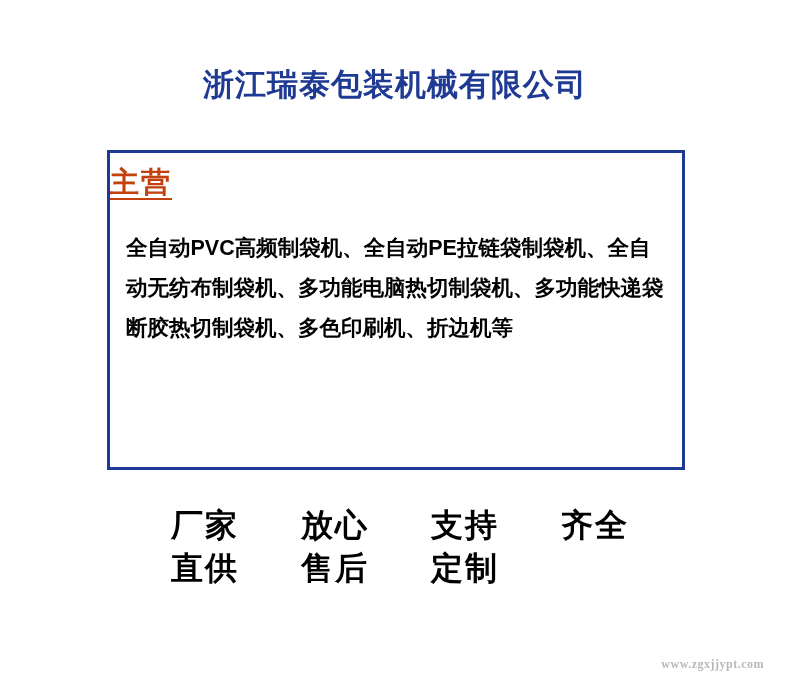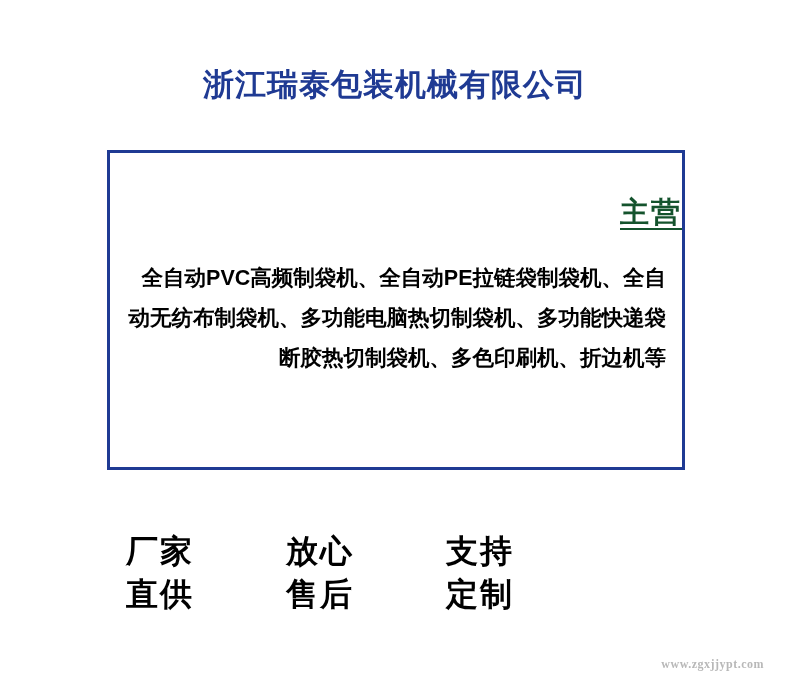--- a/index.html
+++ b/index.html
@@ -36,46 +36,46 @@
     position: absolute;
     top: 150px;
     left: 107px;
     width: 578px;
     height: 320px;
     border: 3px solid #1f3a93;
     box-sizing: border-box;
     background: #ffffff;
   }
   .box-heading {
-    margin-top: 40px;
-    text-align: right;
+    margin-top: 10px;
+    text-align: left;
     font-size: 29px;
     font-weight: bold;
-    color: #14532d;
+    color: #c2410c;
     text-decoration: underline;
     text-underline-offset: 6px;
     letter-spacing: 2px;
   }
   .box-body {
     margin-top: 26px;
     padding: 0 16px;
-    text-align: right;
+    text-align: left;
     font-size: 21.5px;
     font-weight: bold;
     color: #000000;
     line-height: 1.85;
     letter-spacing: 0px;
   }
   .features {
     position: absolute;
-    top: 530px;
+    top: 504px;
     left: 95px;
     width: 610px;
     display: flex;
-    justify-content: space-between;
+    justify-content: center;
   }
   .feature-item {
     width: 130px;
     text-align: center;
     font-size: 32px;
     font-weight: bold;
     color: #000000;
     line-height: 1.35;
   }
   .feature-line {
@@ -112,18 +112,19 @@
     </div>
     <div class="feature-item">
       <span class="feature-line">放心</span>
       <span class="feature-line">售后</span>
     </div>
     <div class="feature-item">
       <span class="feature-line">支持</span>
       <span class="feature-line">定制</span>
     </div>
     <div class="feature-item">
+      <span class="feature-line">齐全</span>
     </div>
   </div>
 
   <div class="watermark">www.zgxjjypt.com</div>
 
 </div>
 
 </body></html>

